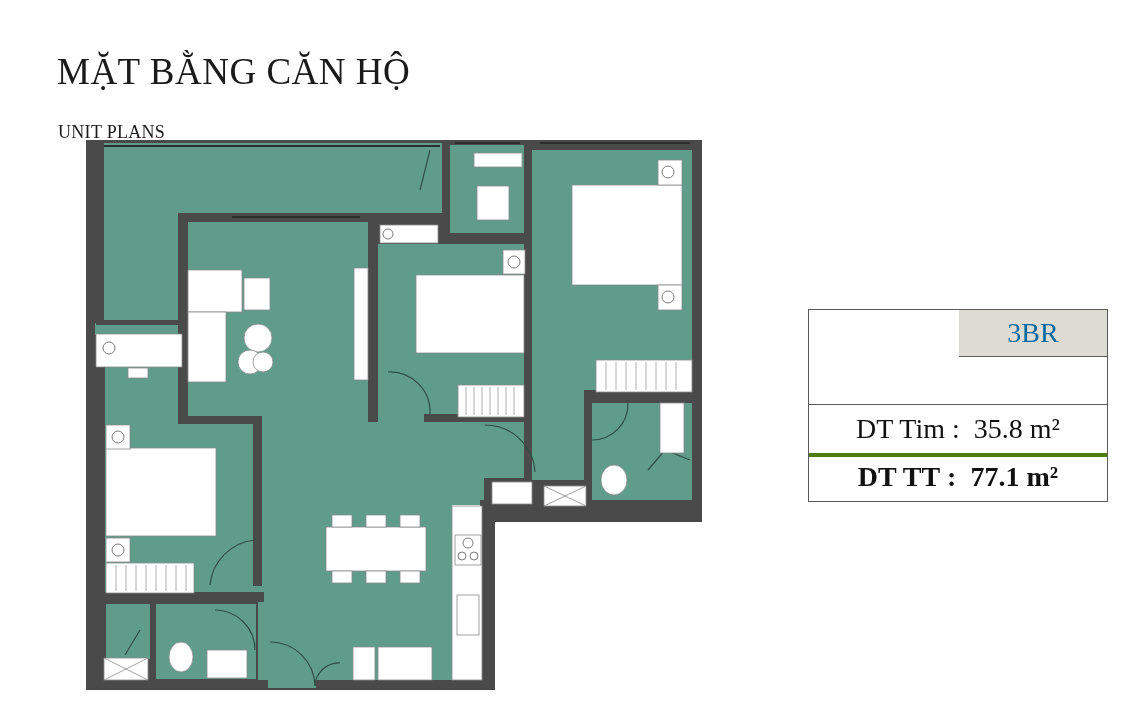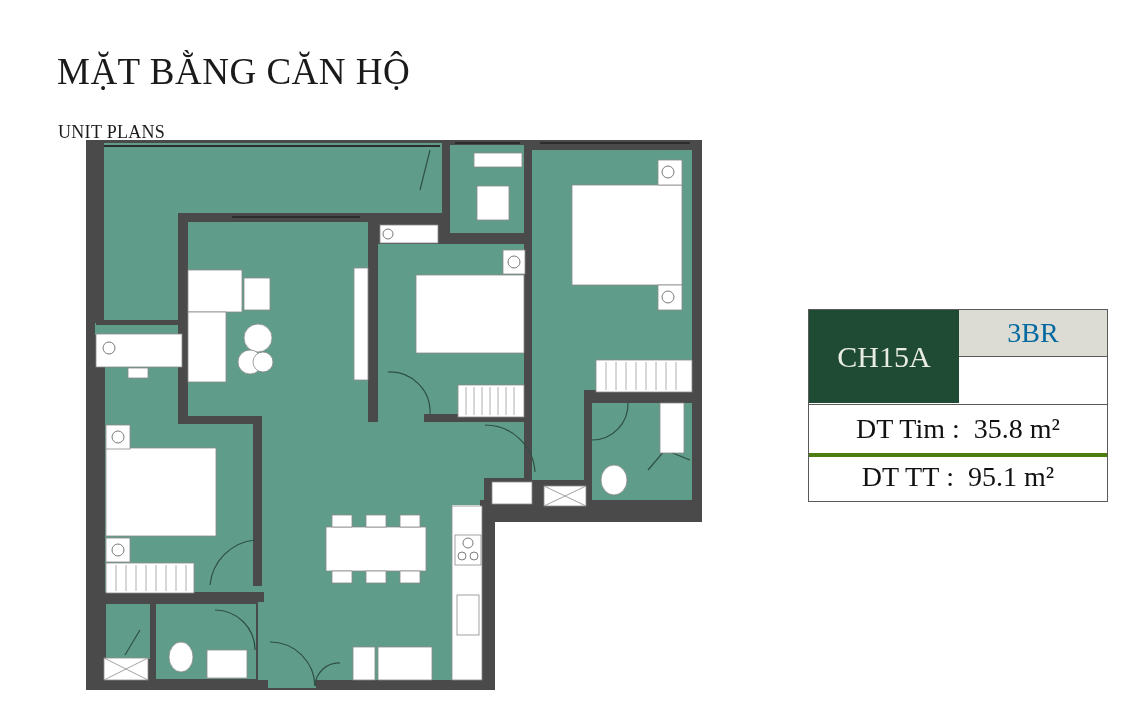--- a/index.html
+++ b/index.html
@@ -6,21 +6,21 @@
     body { width: 1147px; height: 720px; position: relative; overflow: hidden; font-family: "Liberation Serif", "DejaVu Serif", serif; color: #1a1a1a; }
     .title { position: absolute; left: 57px; top: 33px; font-size: 37px; letter-spacing: 0.5px; line-height: 1; white-space: nowrap; margin-top: 20px; }
     .subtitle { position: absolute; left: 58px; top: 88px; font-size: 18px; line-height: 1; letter-spacing: 0.3px; margin-top: 35px; }
     .plan { position: absolute; left: 0; top: 0; }
     .info { position: absolute; left: 808px; top: 309px; width: 300px; height: 193px; border: 1px solid #5a5a5a; box-sizing: border-box; }
     .info .code { position: absolute; left: 0; top: 0; width: 150px; height: 93px; background: #1f4a33; color: #e8ece4; font-size: 30px; display: flex; align-items: center; justify-content: center; }
     .info .br { position: absolute; left: 150px; top: 0; width: 148px; height: 46px; background: #dcdcd4; border-bottom: 1px solid #5a5a5a; font-size: 28px; display: flex; align-items: center; justify-content: center; color: #0369a1; }
     .info .type { position: absolute; left: 150px; top: 47px; width: 148px; height: 46px; background: #dcdcd4; font-size: 28px; display: flex; align-items: center; justify-content: center; color: #2a2a2a; }
     .info .row { position: absolute; left: 0; width: 298px; height: 48px; font-size: 28px; display: flex; align-items: center; justify-content: center; white-space: pre; color: #111; }
     .info .r1 { top: 94px; border-top: 1px solid #5a5a5a; border-bottom: 4px solid #4d7c0f; }
-    .info .r2 { top: 143px; }
+    .info .r2 { top: 143px; font-weight: bold; }
   </style>
 </head>
 <body>
 
 <div class="title">MẶT BẰNG CĂN HỘ</div>
 <div class="subtitle">UNIT PLANS</div>
 
 <svg class="plan" width="1147" height="720" viewBox="0 0 1147 720" xmlns="http://www.w3.org/2000/svg">
 
   <g>
@@ -218,21 +218,20 @@
     <line x1="626" y1="362" x2="626" y2="390"></line>
       <line x1="636" y1="362" x2="636" y2="390"></line>
     <line x1="646" y1="362" x2="646" y2="390"></line>
       <line x1="656" y1="362" x2="656" y2="390"></line>
     <line x1="666" y1="362" x2="666" y2="390"></line>
       <line x1="676" y1="362" x2="676" y2="390"></line>
   </g>
 </svg>
 
 <div class="info">
-  <div class="code">CH15A</div>
   <div class="br">3BR</div>
   <div class="row r1">
     <span>DT Tim</span><span> </span><span>:</span><span>  </span><span>35.8 m²</span>
   </div>
   <div class="row r2">
-    <span>DT TT</span><span> </span><span>:</span><span>  </span><span>95.1 m²</span>
+    <span>DT TT</span><span> </span><span>:</span><span>  </span><span>77.1 m²</span>
   </div>
 </div>
 
 </body></html>

